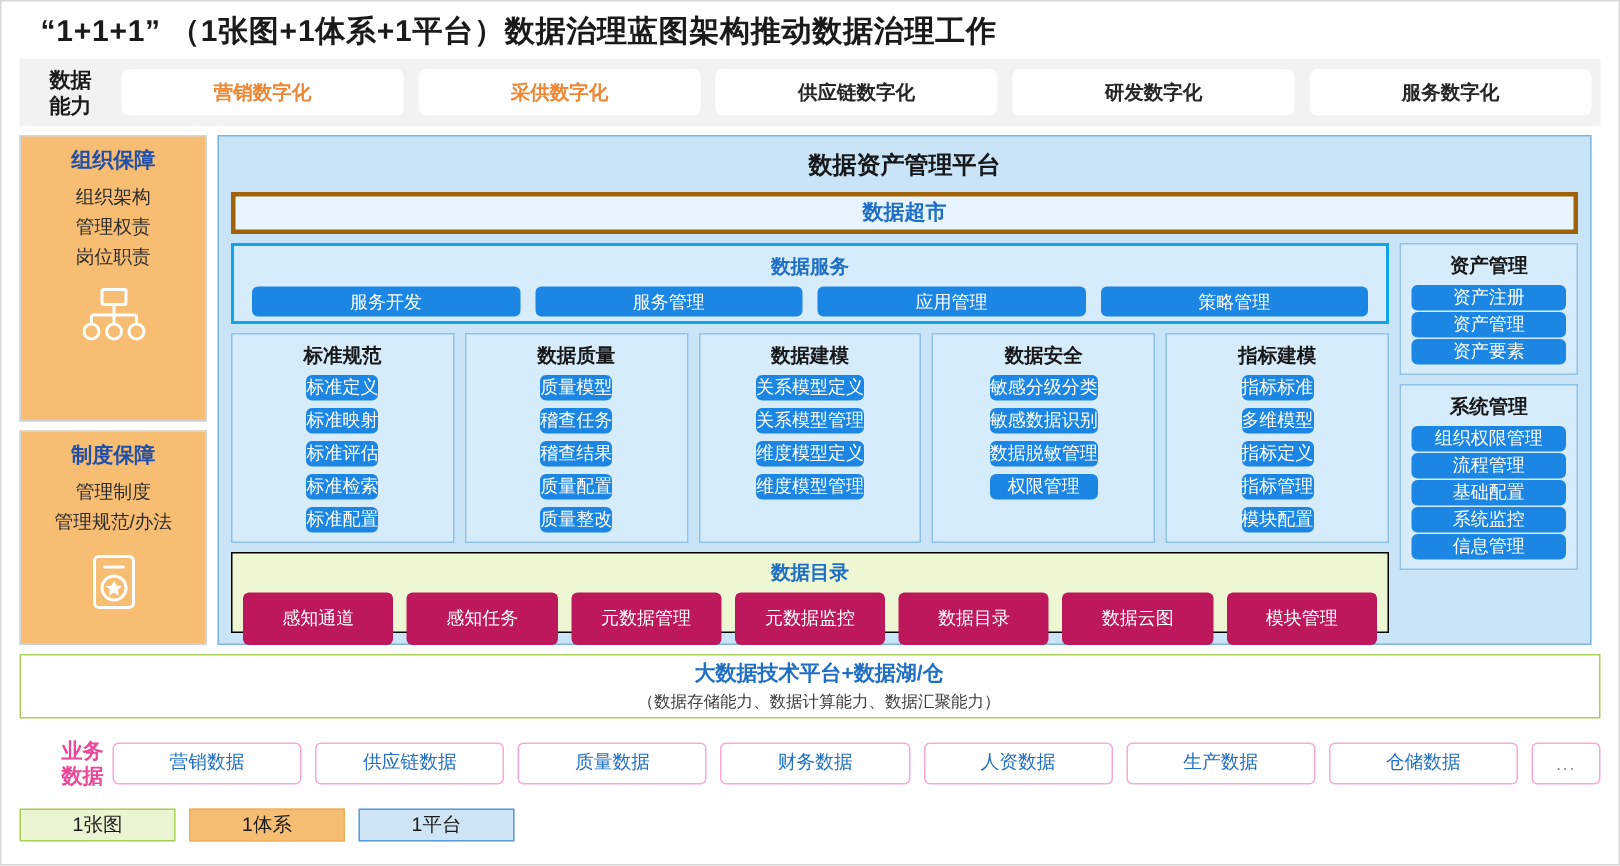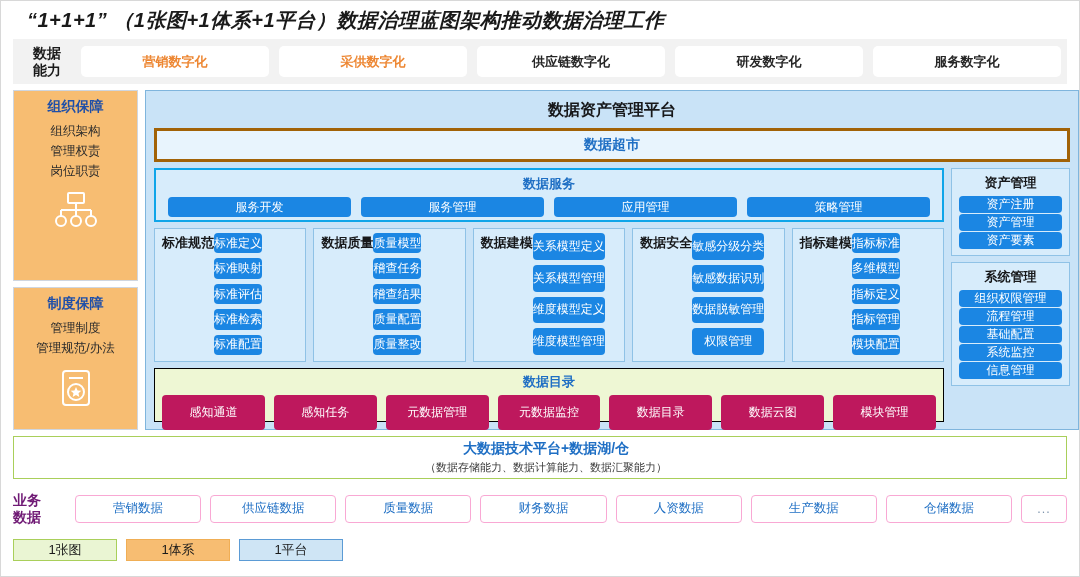--- a/index.html
+++ b/index.html
@@ -12,21 +12,21 @@
   .page{
     position:relative;width:1080px;height:577px;
     box-sizing:border-box;
     border:1px solid #d8d8d8;
     background:#fff;
   }
 
   
   .title-bar{
     height:38px;display:flex;align-items:center;
-    padding-left:26px;box-sizing:border-box;font-style:italic;
+    padding-left:26px;box-sizing:border-box;
   }
   .title-text{
     font-size:20px;font-weight:bold;color:#1a1a1a;letter-spacing:0.5px;
     white-space:nowrap;
   }
 
   
   .cap-row{
     margin:0 12px;height:45px;background:#f2f2f2;
     display:flex;align-items:center;box-sizing:border-box;
@@ -39,21 +39,21 @@
   .cap-items{display:flex;flex:1;gap:10px;padding-left:6px;}
   .cap-btn{
     flex:1;height:31px;background:#ffffff;border-radius:5px;
     display:flex;align-items:center;justify-content:center;
     font-size:13px;font-weight:bold;color:#262626;
   }
   .cap-btn.accent{color:#ed8733;}
 
   
   .body-wrap{
-    margin:6px 0 0 12px;display:flex;gap:7px;align-items:stretch;
+    margin:6px 18px 0 12px;display:flex;gap:7px;align-items:stretch;
     height:340px;
   }
 
   
   .left-col{width:125px;flex:0 0 125px;display:flex;flex-direction:column;gap:6px;}
   .org-panel{
     background:#f7bd72;border:1px solid #cfd6e0;
     display:flex;flex-direction:column;align-items:center;
     padding-top:7px;box-sizing:border-box;
   }
@@ -98,21 +98,21 @@
   .bbtn{
     flex:1;height:20px;background:#1b86e3;border-radius:4px;
     display:flex;align-items:center;justify-content:center;
     font-size:12px;color:#ffffff;white-space:nowrap;
   }
 
   
   .cols{display:flex;gap:7px;flex:1;}
   .col{
     flex:1;background:#d7ecfb;border:1px solid #8fc2e6;box-sizing:border-box;
-    padding:4px 7px 6px 7px;display:flex;
+    padding:4px 7px 6px 7px;display:flex;flex-direction:column;align-items:center;
   }
   .col-title{
     text-align:center;font-size:13px;font-weight:bold;color:#17181a;
     padding:1px 0 4px 0;
   }
   .col-items{display:flex;flex-direction:column;gap:5px;}
   .col-items .bbtn{height:19px;}
 
   
   .catalog{
@@ -139,22 +139,22 @@
   }
   .bd-title{font-size:14px;font-weight:bold;color:#1f6fc4;}
   .bd-sub{font-size:11px;color:#3b3b3b;margin-top:2px;}
 
   
   .biz-row{
     margin:6px 12px 0 12px;height:47px;
     display:flex;align-items:center;box-sizing:border-box;
   }
   .biz-label{
-    width:56px;flex:0 0 56px;text-align:left;
-    font-size:14px;font-weight:bold;color:#701a75;line-height:17px;
+    width:56px;flex:0 0 56px;text-align:right;
+    font-size:14px;font-weight:bold;color:#ec4899;line-height:17px;
   }
   .biz-items{display:flex;flex:1;gap:9px;padding-left:6px;}
   .biz-btn{
     flex:1;height:26px;background:#ffffff;border:1px solid #f9a8d4;border-radius:4px;
     display:flex;align-items:center;justify-content:center;
     font-size:12.5px;color:#1f6fc4;white-space:nowrap;
   }
   .biz-btn.more{flex:0 0 44px;color:#7f95ad;letter-spacing:1px;}
 
   

